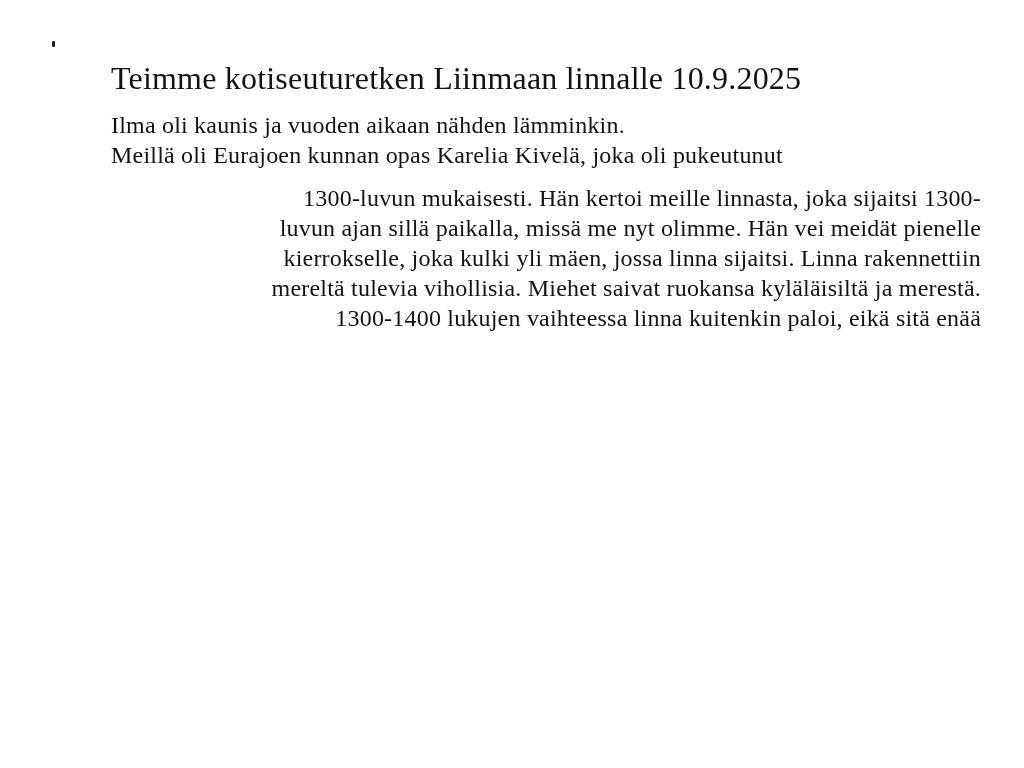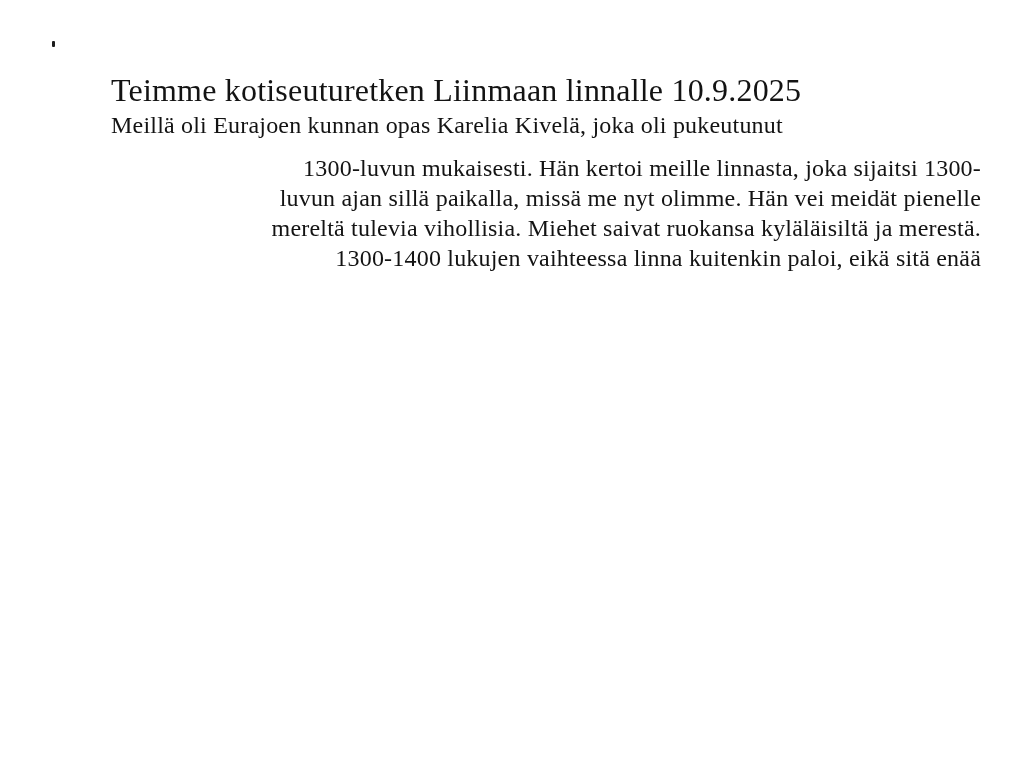--- a/index.html
+++ b/index.html
@@ -21,21 +21,21 @@
     left: 52px;
     top: 41px;
     width: 3px;
     height: 6px;
     background: #1c1c1c;
     border-radius: 1px;
   }
   .doc {
     position: absolute;
     left: 111px;
-    top: 70px;
+    top: 58px;
     width: 870px;
   }
   .doc-title {
     font-size: 32px;
     line-height: 40px;
     font-weight: normal;
     margin: 0;
     white-space: nowrap;
     letter-spacing: 0.2px;
   }
@@ -57,24 +57,26 @@
 <body>
 
 <div class="screen">
 
   <div class="stray-mark"></div>
 
   <div class="doc">
 
     <h1 class="doc-title">Teimme kotiseuturetken Liinmaan linnalle 10.9.2025</h1>
 
+    <p class="para para-1">Ilma oli kaunis ja vuoden aikaan nähden lämminkin.</p>
 
     <p class="para para-2">Meillä oli Eurajoen kunnan opas Karelia Kivelä, joka oli pukeutunut</p>
 
     <div class="para para-3">
       <div class="line">1300-luvun mukaisesti. Hän kertoi meille linnasta, joka sijaitsi 1300-</div>
       <div class="line">luvun ajan sillä paikalla, missä me nyt olimme. Hän vei meidät pienelle</div>
+      <div class="line">kierrokselle, joka kulki yli mäen, jossa linna sijaitsi. Linna rakennettiin</div>
       <div class="line">mereltä tulevia vihollisia. Miehet saivat ruokansa kyläläisiltä ja merestä.</div>
       <div class="line">1300-1400 lukujen vaihteessa linna kuitenkin paloi, eikä sitä enää</div>
     </div>
 
   </div>
 </div>
 
 </body></html>

